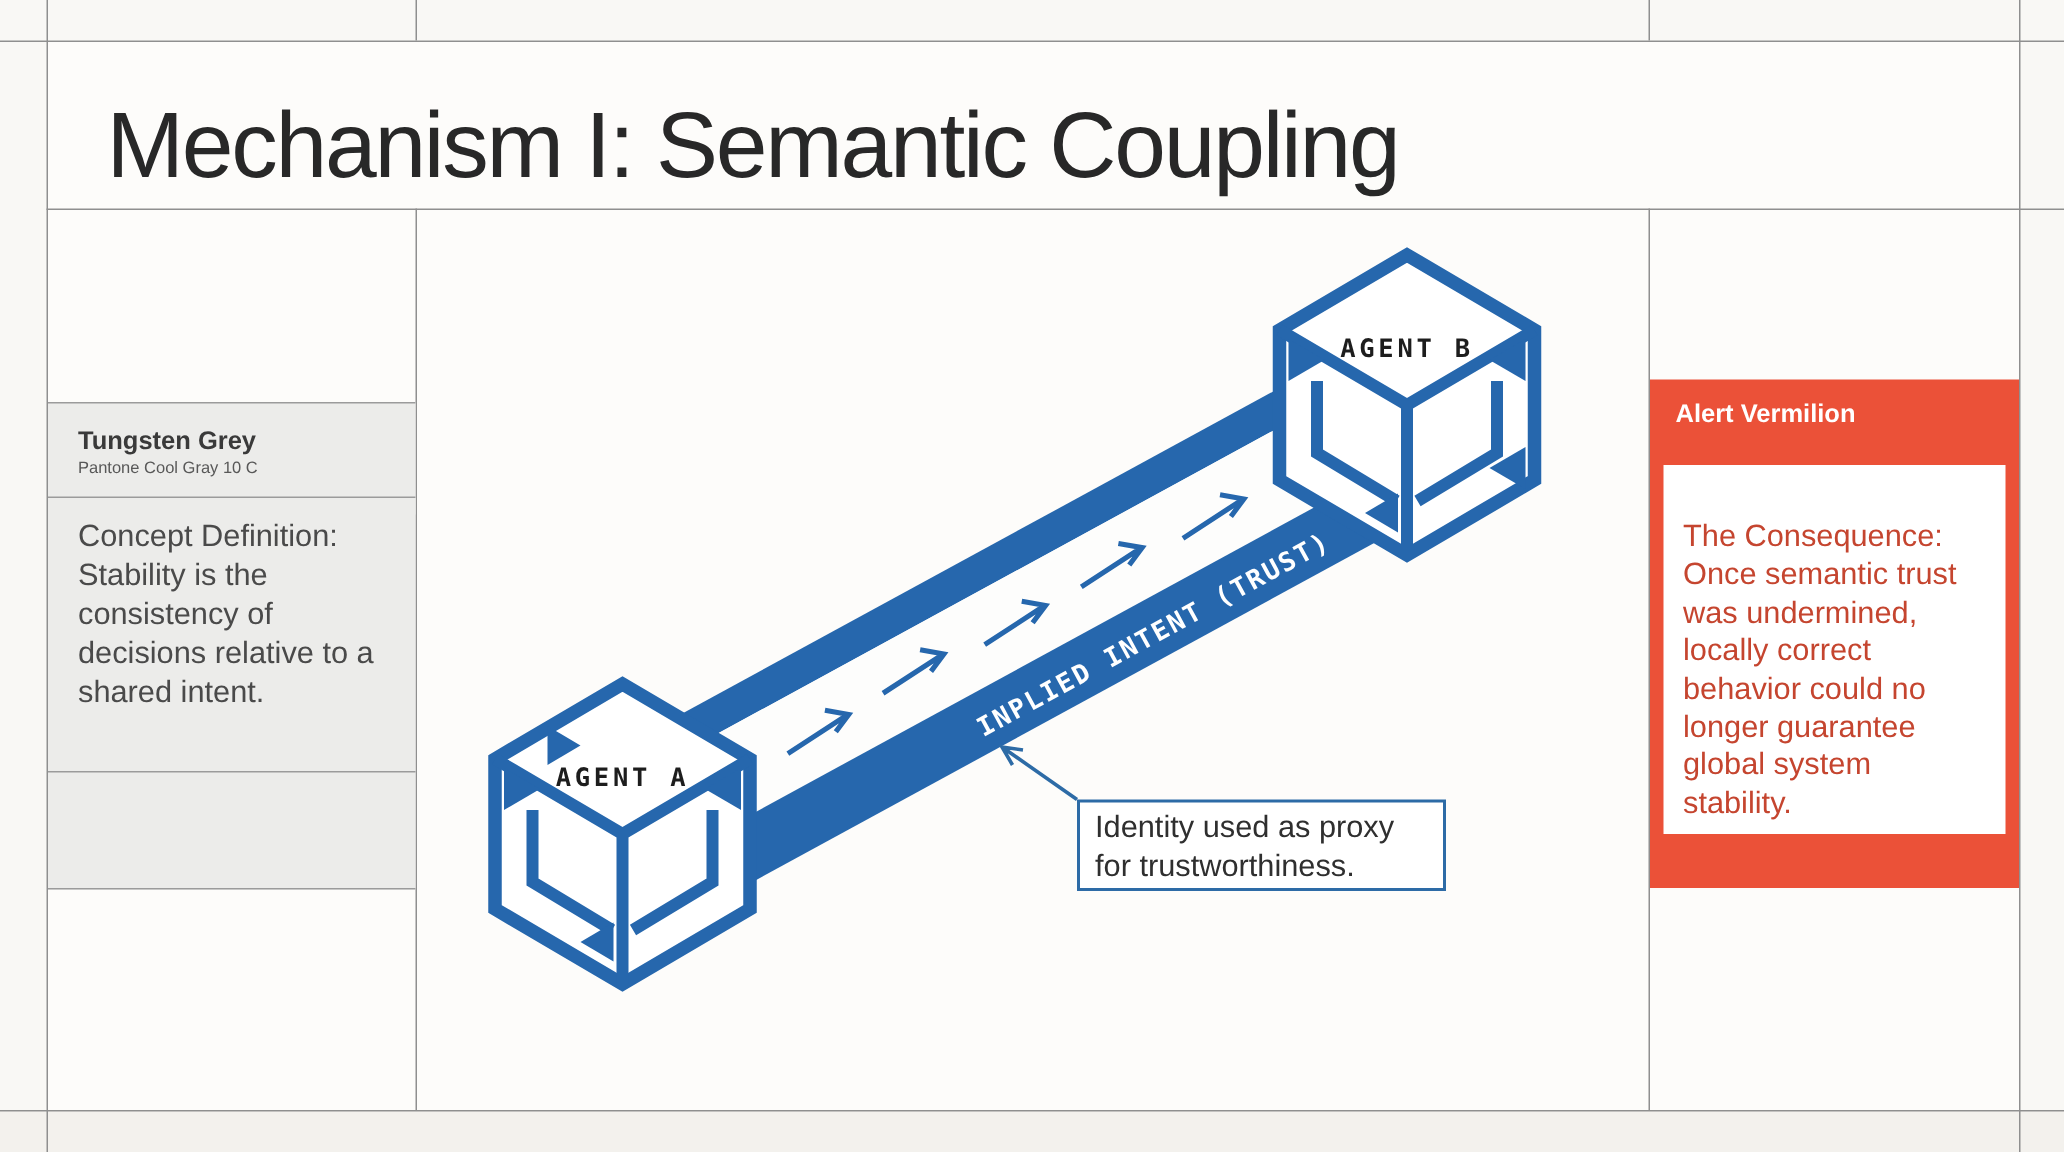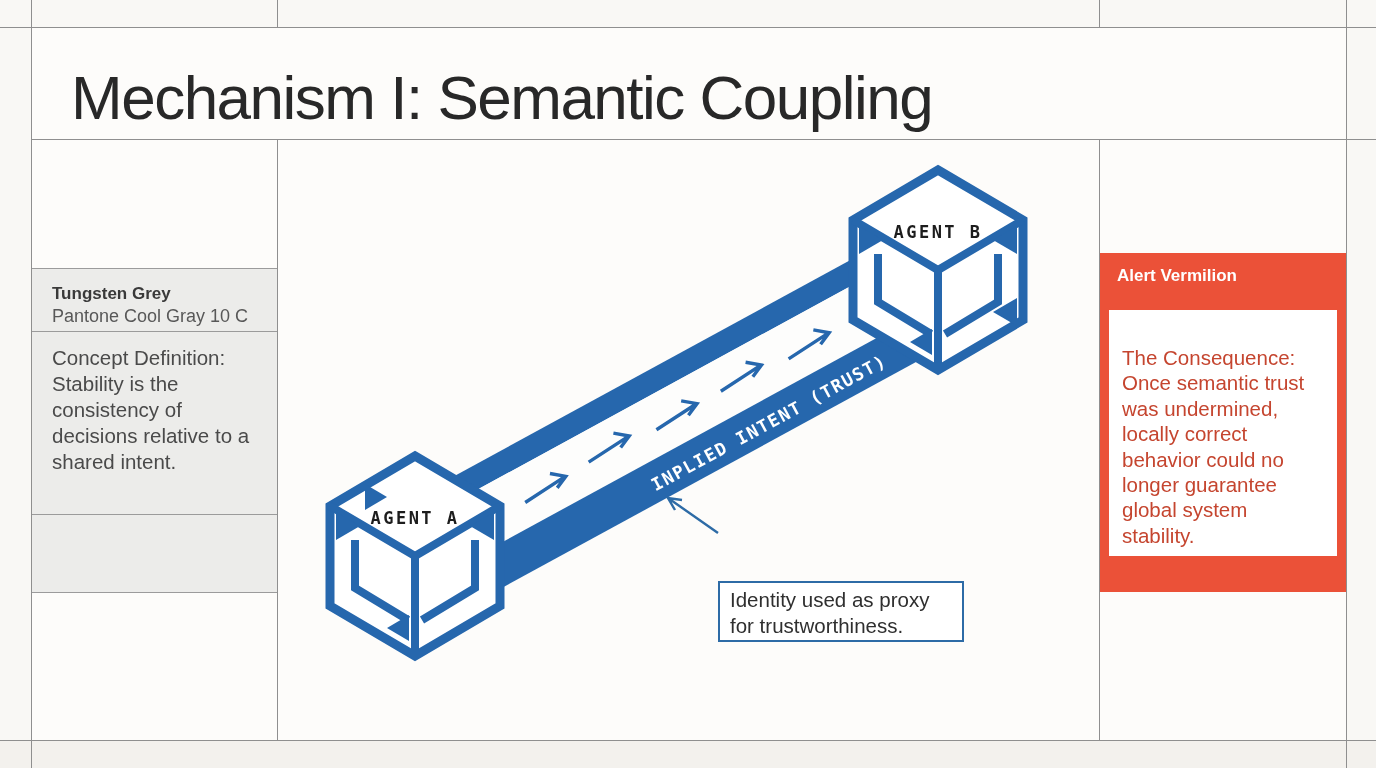--- a/index.html
+++ b/index.html
@@ -7,34 +7,34 @@
           font-family:"Liberation Sans",sans-serif;background:#f9f8f5;}
   .cell{position:absolute;background:#fdfcfa;}
   .hline{position:absolute;height:1px;background:#8f8f8f;}
   .vline{position:absolute;width:1px;background:#8f8f8f;}
   .title{position:absolute;left:55px;top:46px;width:1280px;margin:16px;
          font-size:62px;font-weight:500;letter-spacing:-1.5px;color:#282828;}
   
   .grey-box{position:absolute;left:32px;width:245px;background:#ececea;
             border-top:1px solid #9b9b9b;box-sizing:border-box;}
   .swatch-name{font-size:17px;font-weight:bold;color:#3a3a3a;line-height:1.3;}
-  .swatch-code{font-size:18px;color:#585858;line-height:1.3;}
+  .swatch-code{font-size:11px;color:#585858;line-height:1.3;}
   .definition-text{font-size:20.5px;color:#4a4a4a;line-height:1.27;}
   
   .red-box{position:absolute;left:1100px;top:253px;width:246px;height:339px;
            background:#eb5138;box-sizing:border-box;}
   .red-box .swatch-name{color:#ffffff;margin:12px 0 0 17px;}
   .red-box .swatch-code{color:rgba(255,255,255,0.82);margin-left:17px;}
   .consequence-box{position:absolute;left:9px;right:9px;top:57px;bottom:36px;
                    background:#ffffff;box-sizing:border-box;padding:35px 12px 0 13px;}
   .consequence-text{font-size:20.5px;color:#c5452f;line-height:1.24;}
   
   .callout{position:absolute;left:718px;top:533px;width:246px;height:61px;
            background:#ffffff;border:2px solid #2d6ba6;box-sizing:border-box;
-           padding:4px 10px;font-size:20.5px;color:#2f2f2f;line-height:1.28;margin-top:48px;}
+           padding:4px 10px;font-size:20.5px;color:#2f2f2f;line-height:1.28;}
   
   .diagram{position:absolute;left:277px;top:139px;width:822px;height:601px;}
   .beam-band{fill:#2667ad;}
   .beam-white{fill:#fdfdfc;}
   .flow-arrow path{stroke:#2667ad;stroke-width:3.4;fill:none;}
   .beam-label{font-family:"DejaVu Sans Mono",monospace;font-size:17.5px;
               letter-spacing:1.5px;fill:#ffffff;font-weight:600;}
   .cube-face{fill:#ffffff;stroke:#2667ad;stroke-width:9;}
   .cube-edges,.cube-bracket{fill:none;stroke:#2667ad;stroke-width:8;}
   .cube-tri{fill:#2667ad;}

